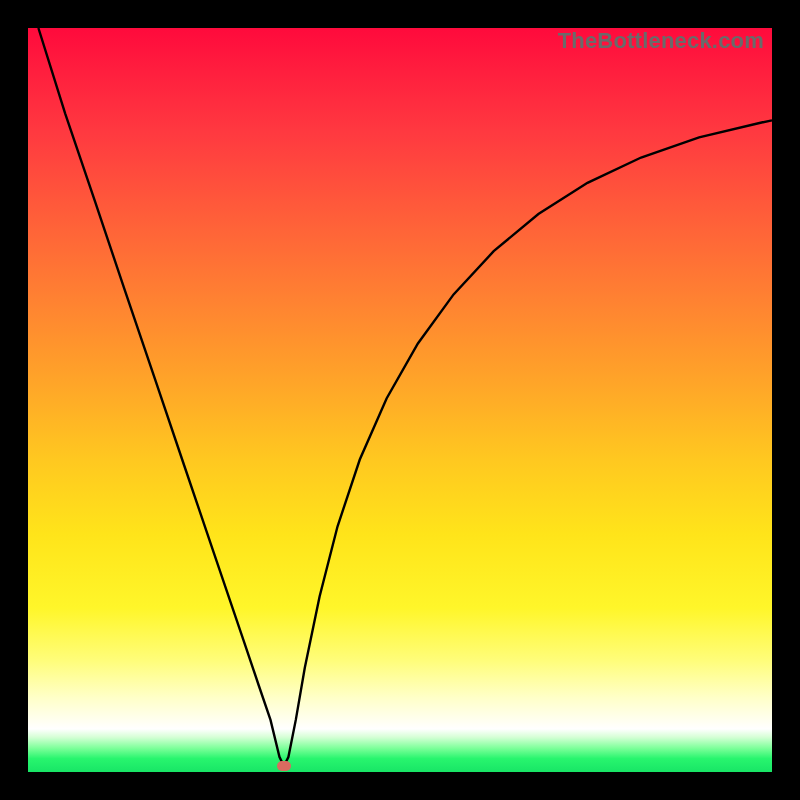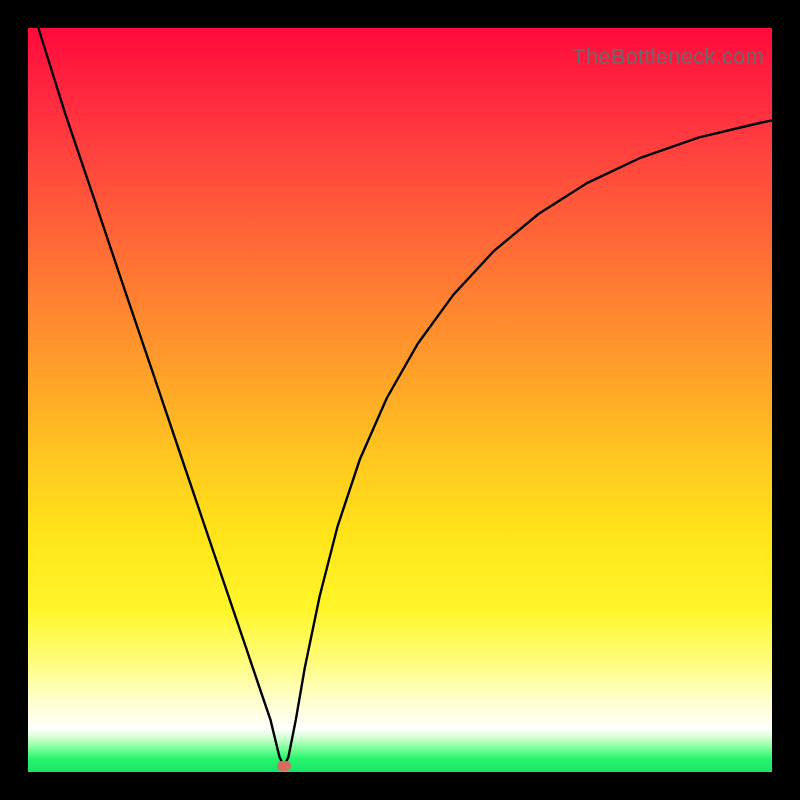--- a/index.html
+++ b/index.html
@@ -39,25 +39,25 @@
       #ffffc8 90%,
       #ffffff 94.2%,
       #d6ffd6 95.3%,
       #7dff9a 96.8%,
       #28f56e 98.2%,
       #18e566 100%
     );
   }
   .watermark {
     position: absolute;
-    top: 16px;
+    top: 0;
     right: 8px;
     font-family: Arial, Helvetica, sans-serif;
     font-size: 22px;
-    font-weight: 400;
+    font-weight: 700;
     color: #6a6a6a;
     letter-spacing: 0.2px;
   }
   svg.curve {
     position: absolute;
     left: 0;
     top: 0;
     width: 744px;
     height: 744px;
     overflow: visible;

